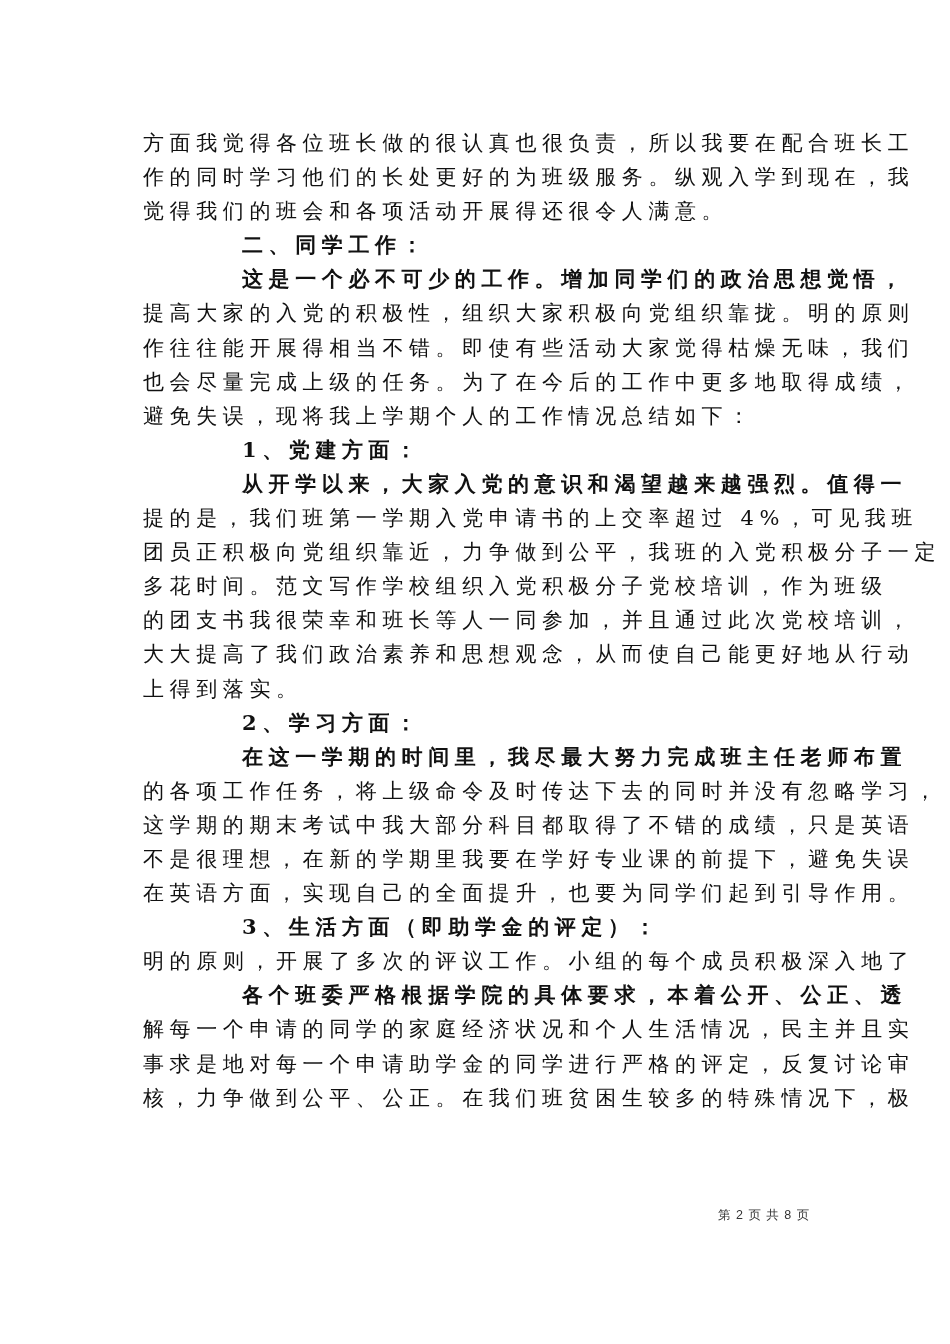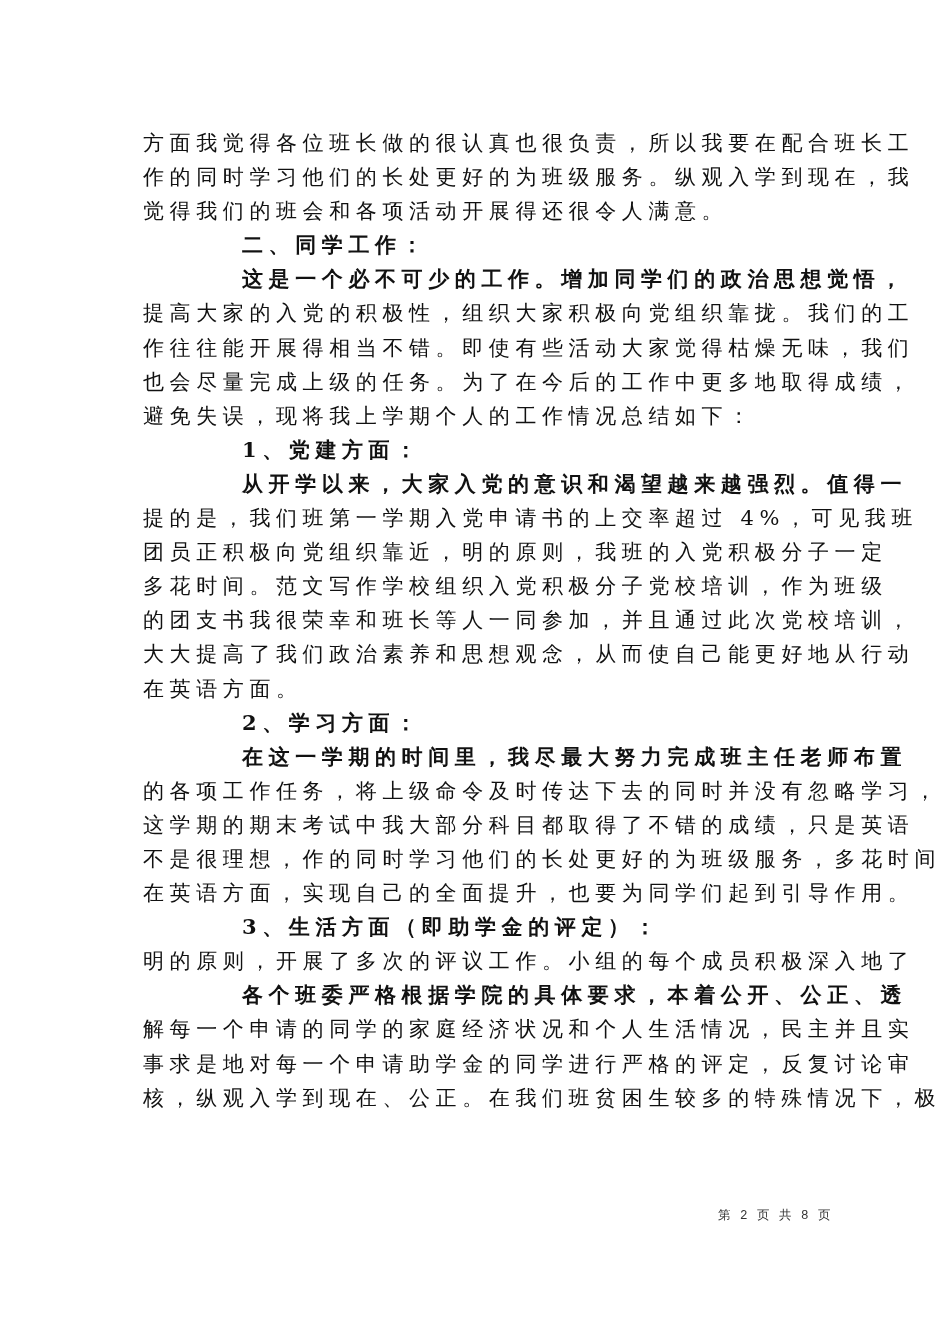--- a/index.html
+++ b/index.html
@@ -41,52 +41,52 @@
       padding-left: 99px;
       font-weight: bold;
     }
     .footer {
       position: absolute;
       left: 718px;
       top: 1207px;
       font-size: 12.5px;
       color: #333333;
       letter-spacing: 1px;
-      font-family: Liberation Mono, monospace;
+      font-family: Liberation Sans, sans-serif;
     }
   </style>
 </head>
 <body>
 
 <div class="page">
   <div class="body-text" id="body-text">
       <div class="line">方面我觉得各位班长做的很认真也很负责，所以我要在配合班长工</div>
       <div class="line">作的同时学习他们的长处更好的为班级服务。纵观入学到现在，我</div>
       <div class="line">觉得我们的班会和各项活动开展得还很令人满意。</div>
       <div class="line indent">二、同学工作：</div>
       <div class="line indent">这是一个必不可少的工作。增加同学们的政治思想觉悟，</div>
-      <div class="line">提高大家的入党的积极性，组织大家积极向党组织靠拢。我们的工</div>
+      <div class="line">提高大家的入党的积极性，组织大家积极向党组织靠拢。明的原则</div>
       <div class="line">作往往能开展得相当不错。即使有些活动大家觉得枯燥无味，我们</div>
       <div class="line">也会尽量完成上级的任务。为了在今后的工作中更多地取得成绩，</div>
       <div class="line">避免失误，现将我上学期个人的工作情况总结如下：</div>
       <div class="line indent">1、党建方面：</div>
       <div class="line indent">从开学以来，大家入党的意识和渴望越来越强烈。值得一</div>
       <div class="line">提的是，我们班第一学期入党申请书的上交率超过 4%，可见我班</div>
-      <div class="line">团员正积极向党组织靠近，明的原则，我班的入党积极分子一定</div>
+      <div class="line">团员正积极向党组织靠近，力争做到公平，我班的入党积极分子一定</div>
       <div class="line">多花时间。范文写作学校组织入党积极分子党校培训，作为班级</div>
       <div class="line">的团支书我很荣幸和班长等人一同参加，并且通过此次党校培训，</div>
       <div class="line">大大提高了我们政治素养和思想观念，从而使自己能更好地从行动</div>
-      <div class="line">在英语方面。</div>
+      <div class="line">上得到落实。</div>
       <div class="line indent">2、学习方面：</div>
       <div class="line indent">在这一学期的时间里，我尽最大努力完成班主任老师布置</div>
       <div class="line">的各项工作任务，将上级命令及时传达下去的同时并没有忽略学习，</div>
       <div class="line">这学期的期末考试中我大部分科目都取得了不错的成绩，只是英语</div>
-      <div class="line">不是很理想，作的同时学习他们的长处更好的为班级服务，多花时间</div>
+      <div class="line">不是很理想，在新的学期里我要在学好专业课的前提下，避免失误</div>
       <div class="line">在英语方面，实现自己的全面提升，也要为同学们起到引导作用。</div>
       <div class="line indent">3、生活方面（即助学金的评定）：</div>
       <div class="line">明的原则，开展了多次的评议工作。小组的每个成员积极深入地了</div>
       <div class="line indent">各个班委严格根据学院的具体要求，本着公开、公正、透</div>
       <div class="line">解每一个申请的同学的家庭经济状况和个人生活情况，民主并且实</div>
       <div class="line">事求是地对每一个申请助学金的同学进行严格的评定，反复讨论审</div>
-      <div class="line">核，纵观入学到现在、公正。在我们班贫困生较多的特殊情况下，极</div>
+      <div class="line">核，力争做到公平、公正。在我们班贫困生较多的特殊情况下，极</div>
     </div>
   <div class="footer">第 2 页 共 8 页</div>
 </div>
 
 </body></html>

